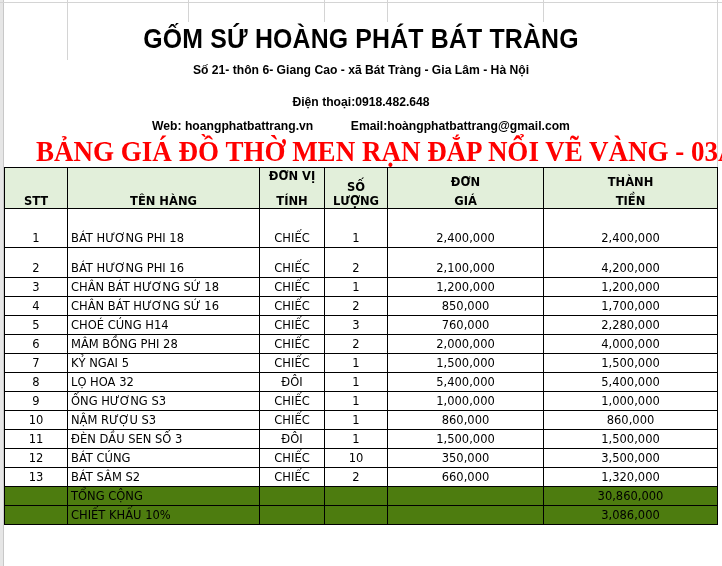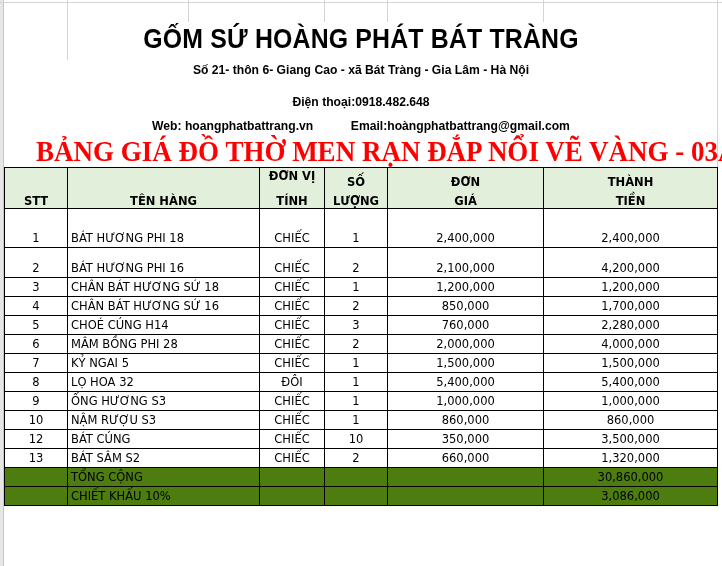--- a/index.html
+++ b/index.html
@@ -81,21 +81,21 @@
   <thead>
     <tr style="height:41px">
       <th><span>STT</span></th>
       <th><span>TÊN HÀNG</span></th>
       <th>
           <span class="hdr2">ĐƠN VỊ</span>
           <span class="hdr2" style="margin-top:11px">TÍNH</span>
         </th>
       <th>
           <span class="hdr2">SỐ</span>
-          <span class="hdr2" style="margin-top:5px">LƯỢNG</span>
+          <span class="hdr2" style="">LƯỢNG</span>
         </th>
       <th>
           <span class="hdr2">ĐƠN</span>
           <span class="hdr2" style="margin-top:5px">GIÁ</span>
         </th>
       <th>
           <span class="hdr2">THÀNH</span>
           <span class="hdr2" style="margin-top:5px">TIỀN</span>
         </th>
     </tr>
@@ -175,20 +175,28 @@
   </tr>
       <tr class="norm">
     <td class="c">10</td>
     <td>NẬM RƯỢU S3</td>
     <td class="c">CHIẾC</td>
     <td class="c">1</td>
     <td class="r">860,000</td>
     <td class="r">860,000</td>
   </tr>
       <tr class="norm">
+    <td class="c">11</td>
+    <td>ĐÈN DẦU SEN SỐ 3</td>
+    <td class="c">ĐÔI</td>
+    <td class="c">1</td>
+    <td class="r">1,500,000</td>
+    <td class="r">1,500,000</td>
+  </tr>
+      <tr class="norm">
     <td class="c">12</td>
     <td>BÁT CÚNG</td>
     <td class="c">CHIẾC</td>
     <td class="c">10</td>
     <td class="r">350,000</td>
     <td class="r">3,500,000</td>
   </tr>
       <tr class="norm">
     <td class="c">13</td>
     <td>BÁT SÂM S2</td>

